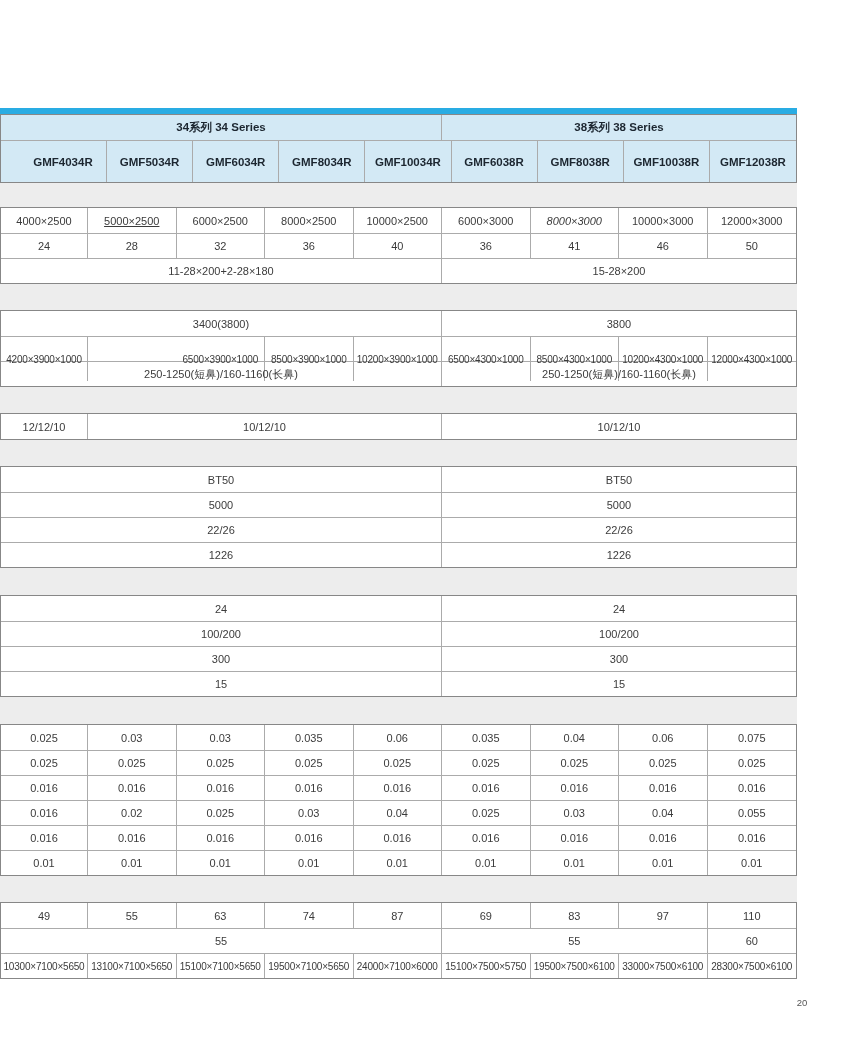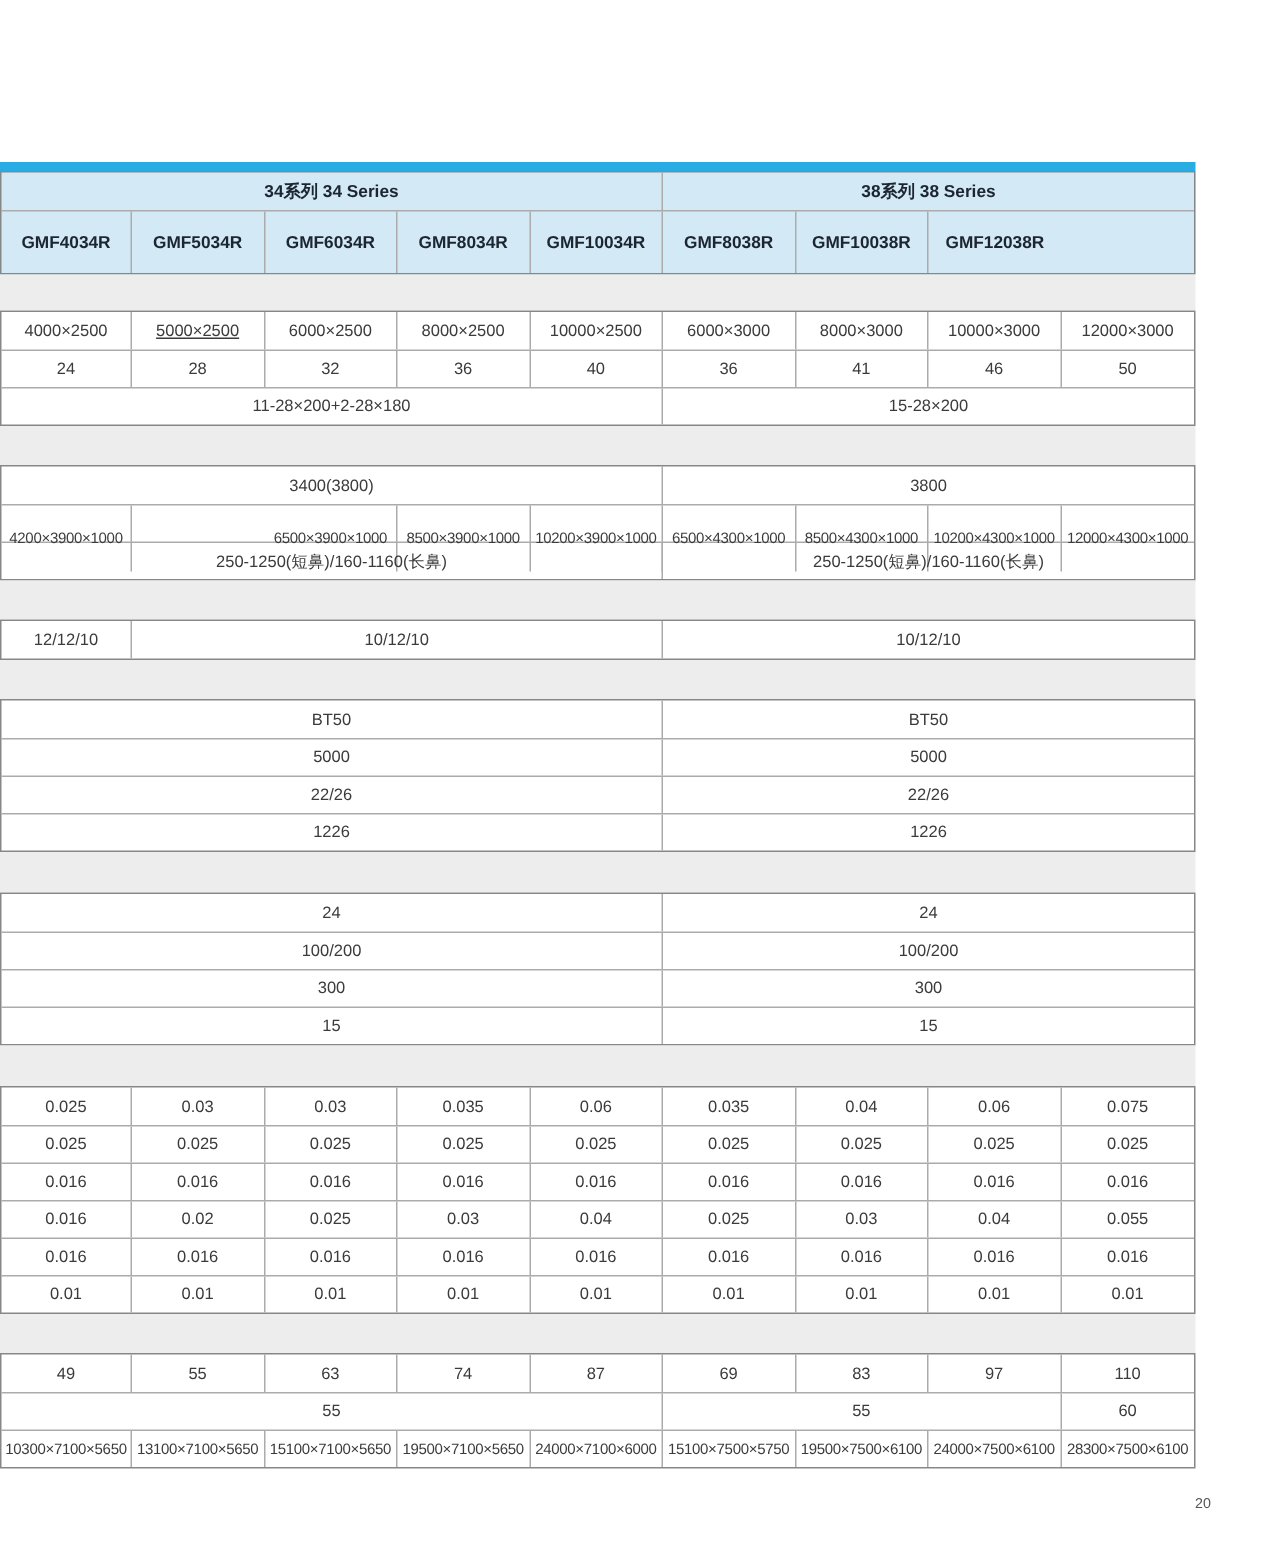--- a/index.html
+++ b/index.html
@@ -28,21 +28,21 @@
     background:var(--header-bg);
     font-weight:700;color:var(--header-text);
   }
   .trow{
     display:grid;
     grid-template-columns:87px repeat(8,1fr);
     height:25px;
   }
   .trow + .trow{border-top:1px solid var(--border-inner);}
   .header-section .trow:first-child{height:25px;}
-  .header-section .trow:last-child{height:42px;}
+  .header-section .trow:last-child{height:42px;padding-left:19px;}
   .header-section .tcell{font-size:11.5px;}
   .tcell{
     display:flex;align-items:center;justify-content:center;
     border-right:1px solid var(--border-inner);
     font-size:11px;white-space:nowrap;overflow:hidden;
   }
   .tcell:last-child{border-right:0;}
   .trow.dims .tcell{font-size:10px;letter-spacing:-0.2px;}
   .gap{background:var(--gap-bg);width:797px;}
   .g24{height:24px}.g26{height:26px}.g27{height:27px}
@@ -62,36 +62,37 @@
         <div class="trow">
           <div class="tcell" style="grid-column: span 5;">34系列 34 Series</div>
           <div class="tcell" style="grid-column: span 4;">38系列 38 Series</div>
         </div>
         <div class="trow">
           <div class="tcell" style="grid-column: span 1;">GMF4034R</div>
           <div class="tcell" style="grid-column: span 1;">GMF5034R</div>
           <div class="tcell" style="grid-column: span 1;">GMF6034R</div>
           <div class="tcell" style="grid-column: span 1;">GMF8034R</div>
           <div class="tcell" style="grid-column: span 1;">GMF10034R</div>
+          <div class="tcell" style="grid-column: span 1;">GMF6038R</div>
           <div class="tcell" style="grid-column: span 1;">GMF8038R</div>
           <div class="tcell" style="grid-column: span 1;">GMF10038R</div>
           <div class="tcell" style="grid-column: span 1;">GMF12038R</div>
         </div>
       </div>
     <div class="gap g24"></div>
 
     <div class="section">
         <div class="trow">
           <div class="tcell" style="grid-column: span 1;">4000×2500</div>
           <div class="tcell" style="grid-column: span 1; text-decoration: underline;">5000×2500</div>
           <div class="tcell" style="grid-column: span 1;">6000×2500</div>
           <div class="tcell" style="grid-column: span 1;">8000×2500</div>
           <div class="tcell" style="grid-column: span 1;">10000×2500</div>
           <div class="tcell" style="grid-column: span 1;">6000×3000</div>
-          <div class="tcell" style="grid-column: span 1;">8000×3000</div>
+          <div class="tcell" style="grid-column: span 1; font-style: italic;">8000×3000</div>
           <div class="tcell" style="grid-column: span 1;">10000×3000</div>
           <div class="tcell" style="grid-column: span 1;">12000×3000</div>
         </div>
         <div class="trow">
           <div class="tcell" style="grid-column: span 1;">24</div>
           <div class="tcell" style="grid-column: span 1;">28</div>
           <div class="tcell" style="grid-column: span 1;">32</div>
           <div class="tcell" style="grid-column: span 1;">36</div>
           <div class="tcell" style="grid-column: span 1;">40</div>
           <div class="tcell" style="grid-column: span 1;">36</div>
@@ -266,20 +267,20 @@
           <div class="tcell" style="grid-column: span 1;">60</div>
         </div>
         <div class="trow dims">
           <div class="tcell" style="grid-column: span 1;">10300×7100×5650</div>
           <div class="tcell" style="grid-column: span 1;">13100×7100×5650</div>
           <div class="tcell" style="grid-column: span 1;">15100×7100×5650</div>
           <div class="tcell" style="grid-column: span 1;">19500×7100×5650</div>
           <div class="tcell" style="grid-column: span 1;">24000×7100×6000</div>
           <div class="tcell" style="grid-column: span 1;">15100×7500×5750</div>
           <div class="tcell" style="grid-column: span 1;">19500×7500×6100</div>
-          <div class="tcell" style="grid-column: span 1;">24000×7500×6100</div>
+          <div class="tcell" style="grid-column: span 1;">33000×7500×6100</div>
           <div class="tcell" style="grid-column: span 1;">28300×7500×6100</div>
         </div>
       </div>
   </div>
 
   <div class="page-num">20</div>
 </div>
 
 </body></html>

